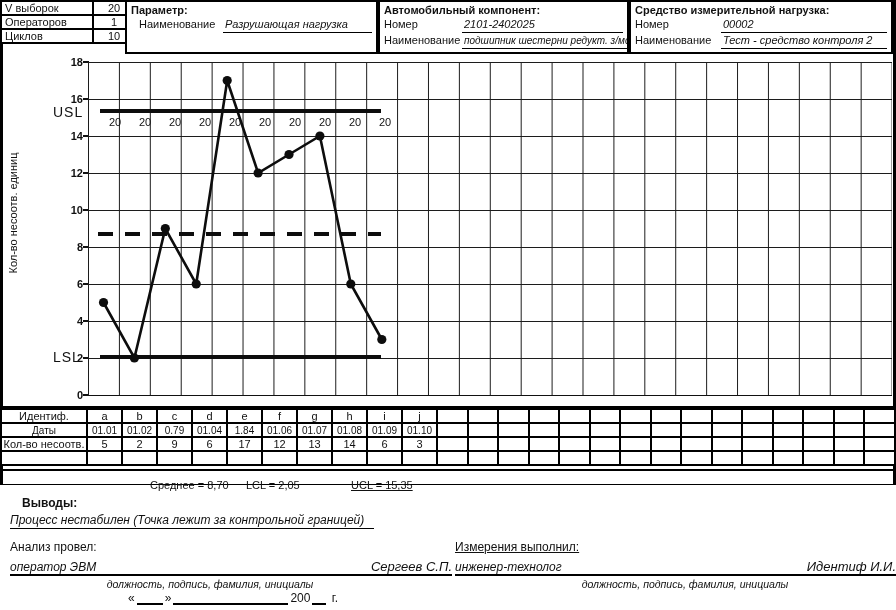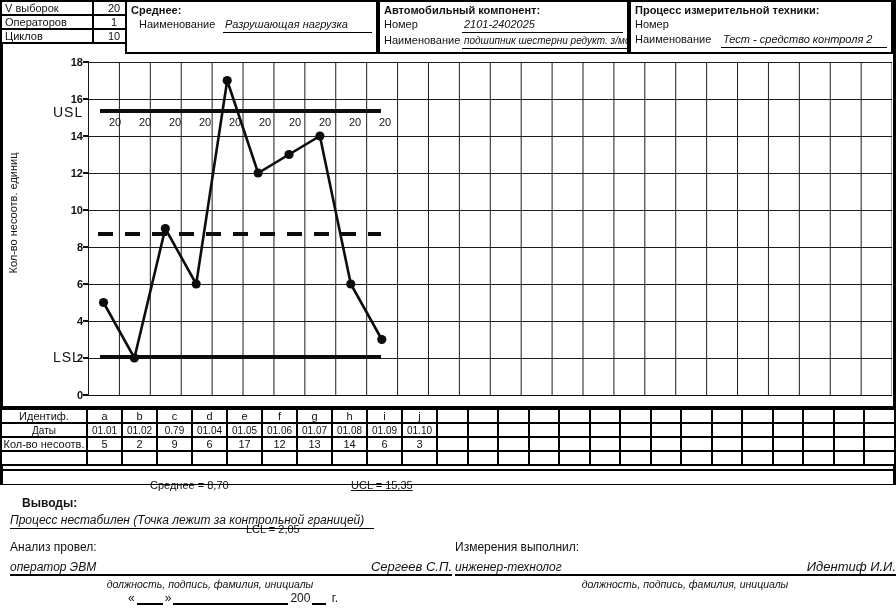--- a/index.html
+++ b/index.html
@@ -52,35 +52,35 @@
   table.btab { position:absolute; left:-3px; top:403px; width:896px; border-collapse:collapse; table-layout:fixed; }
   table.btab td { border:2px solid #000; height:12px; font-size:11px; text-align:center; padding:0; background:#fff;
                   overflow:hidden; white-space:nowrap; }
   table.btab tr:first-child td { border-top:4px solid #000; }
   table.btab td.rowlab { font-size:11px; }
   table.btab tr.dates td { font-size:10px; }
 
   .stats-strip { position:absolute; left:0; top:466px; width:890px; height:13px; border-top:2px solid #000; background:#fff; }
   .stats-strip span { position:absolute; top:8px; font-size:11px; }
   .st-mean { left:147px; }
-  .st-lcl  { left:243px;margin-top:44px; }
+  .st-lcl  { left:243px; }
   .st-ucl  { left:348px; text-decoration:underline; }
 
   
   .concl-title { position:absolute; left:2px; top:496px; font-size:12px; font-weight:bold;margin-left:20px; }
   .concl-text  { position:absolute; left:10px; top:513px; font-size:12px; font-style:italic;
                  border-bottom:1.5px solid #000; padding:0 10px 1px 0; }
   .sig-title { position:absolute; top:540px; font-size:12px; }
   .sig-line  { position:absolute; top:553px; height:21px; border-bottom:2px solid #000;
                display:flex; justify-content:space-between; align-items:flex-end; }
   .sig-role  { font-size:12px; font-style:italic; }
   .sig-name  { font-size:13px; font-style:italic; }
   .sig-cap   { position:absolute; top:578px; font-size:10.5px; font-style:italic; text-align:center; }
   .sig-left-title { left:10px; }  .sig-left-line { left:10px; width:442px; }  .sig-left-cap { left:55px; width:310px; }
-  .sig-right-title { left:455px; } .sig-right-line { left:455px; width:441px; } .sig-right-cap { left:525px; width:320px; }
+  .sig-right-title { left:455px;text-decoration:underline; } .sig-right-line { left:455px; width:441px; } .sig-right-cap { left:525px; width:320px; }
   .dateline { position:absolute; left:128px; top:590px; font-size:12px; }
   .dateline .u { display:inline-block; border-bottom:2px solid #000; height:13px; margin:0 2px; vertical-align:bottom; }
   .u-day { width:26px; } .u-month { width:115px; } .u-yr { width:14px; }
 </style>
 </head>
 <body>
 
 <div class="page">
   <div class="form">
 
@@ -95,43 +95,44 @@
         <td class="hval">1</td>
       </tr>
       <tr>
         <td>Циклов</td>
         <td class="hval">10</td>
       </tr>
     </tbody>
       </table>
 
     <div class="hbox hbox-param">
-      <div class="btitle">Среднее:</div>
+      <div class="btitle">Параметр:</div>
       <div class="frow">
         <span class="flabel">Наименование</span>
         <span class="fvalue">Разрушающая нагрузка</span>
       </div>
     </div>
 
     <div class="hbox hbox-comp">
       <div class="btitle">Автомобильный компонент:</div>
       <div class="frow">
         <span class="flabel">Номер</span>
         <span class="fvalue">2101-2402025</span>
       </div>
       <div class="frow">
         <span class="flabel">Наименование</span>
         <span class="fvalue small">подшипник шестерни редукт. з/моста</span>
       </div>
     </div>
 
     <div class="hbox hbox-instr">
-      <div class="btitle">Процесс измерительной техники:</div>
+      <div class="btitle">Средство измерительной нагрузка:</div>
       <div class="frow">
         <span class="flabel">Номер</span>
+        <span class="fvalue">00002</span>
       </div>
       <div class="frow">
         <span class="flabel">Наименование</span>
         <span class="fvalue">Тест - средство контроля 2</span>
       </div>
     </div>
 
     <div class="ytitle">Кол-во несоотв. единиц</div>
     <div class="limlab" style="top:101px">USL</div>
     <div class="limlab" style="top:346px">LSL</div>
@@ -246,21 +247,21 @@
             <td></td>
             <td></td>
             <td></td>
           </tr>
           <tr class="dates">
             <td class="rowlab">Даты</td>
             <td>01.01</td>
             <td>01.02</td>
             <td>0.79</td>
             <td>01.04</td>
-            <td>01.05</td>
+            <td>1.84</td>
             <td>01.06</td>
             <td>01.07</td>
             <td>01.08</td>
             <td>01.09</td>
             <td>01.10</td>
             <td></td>
             <td></td>
             <td></td>
             <td></td>
             <td></td>

